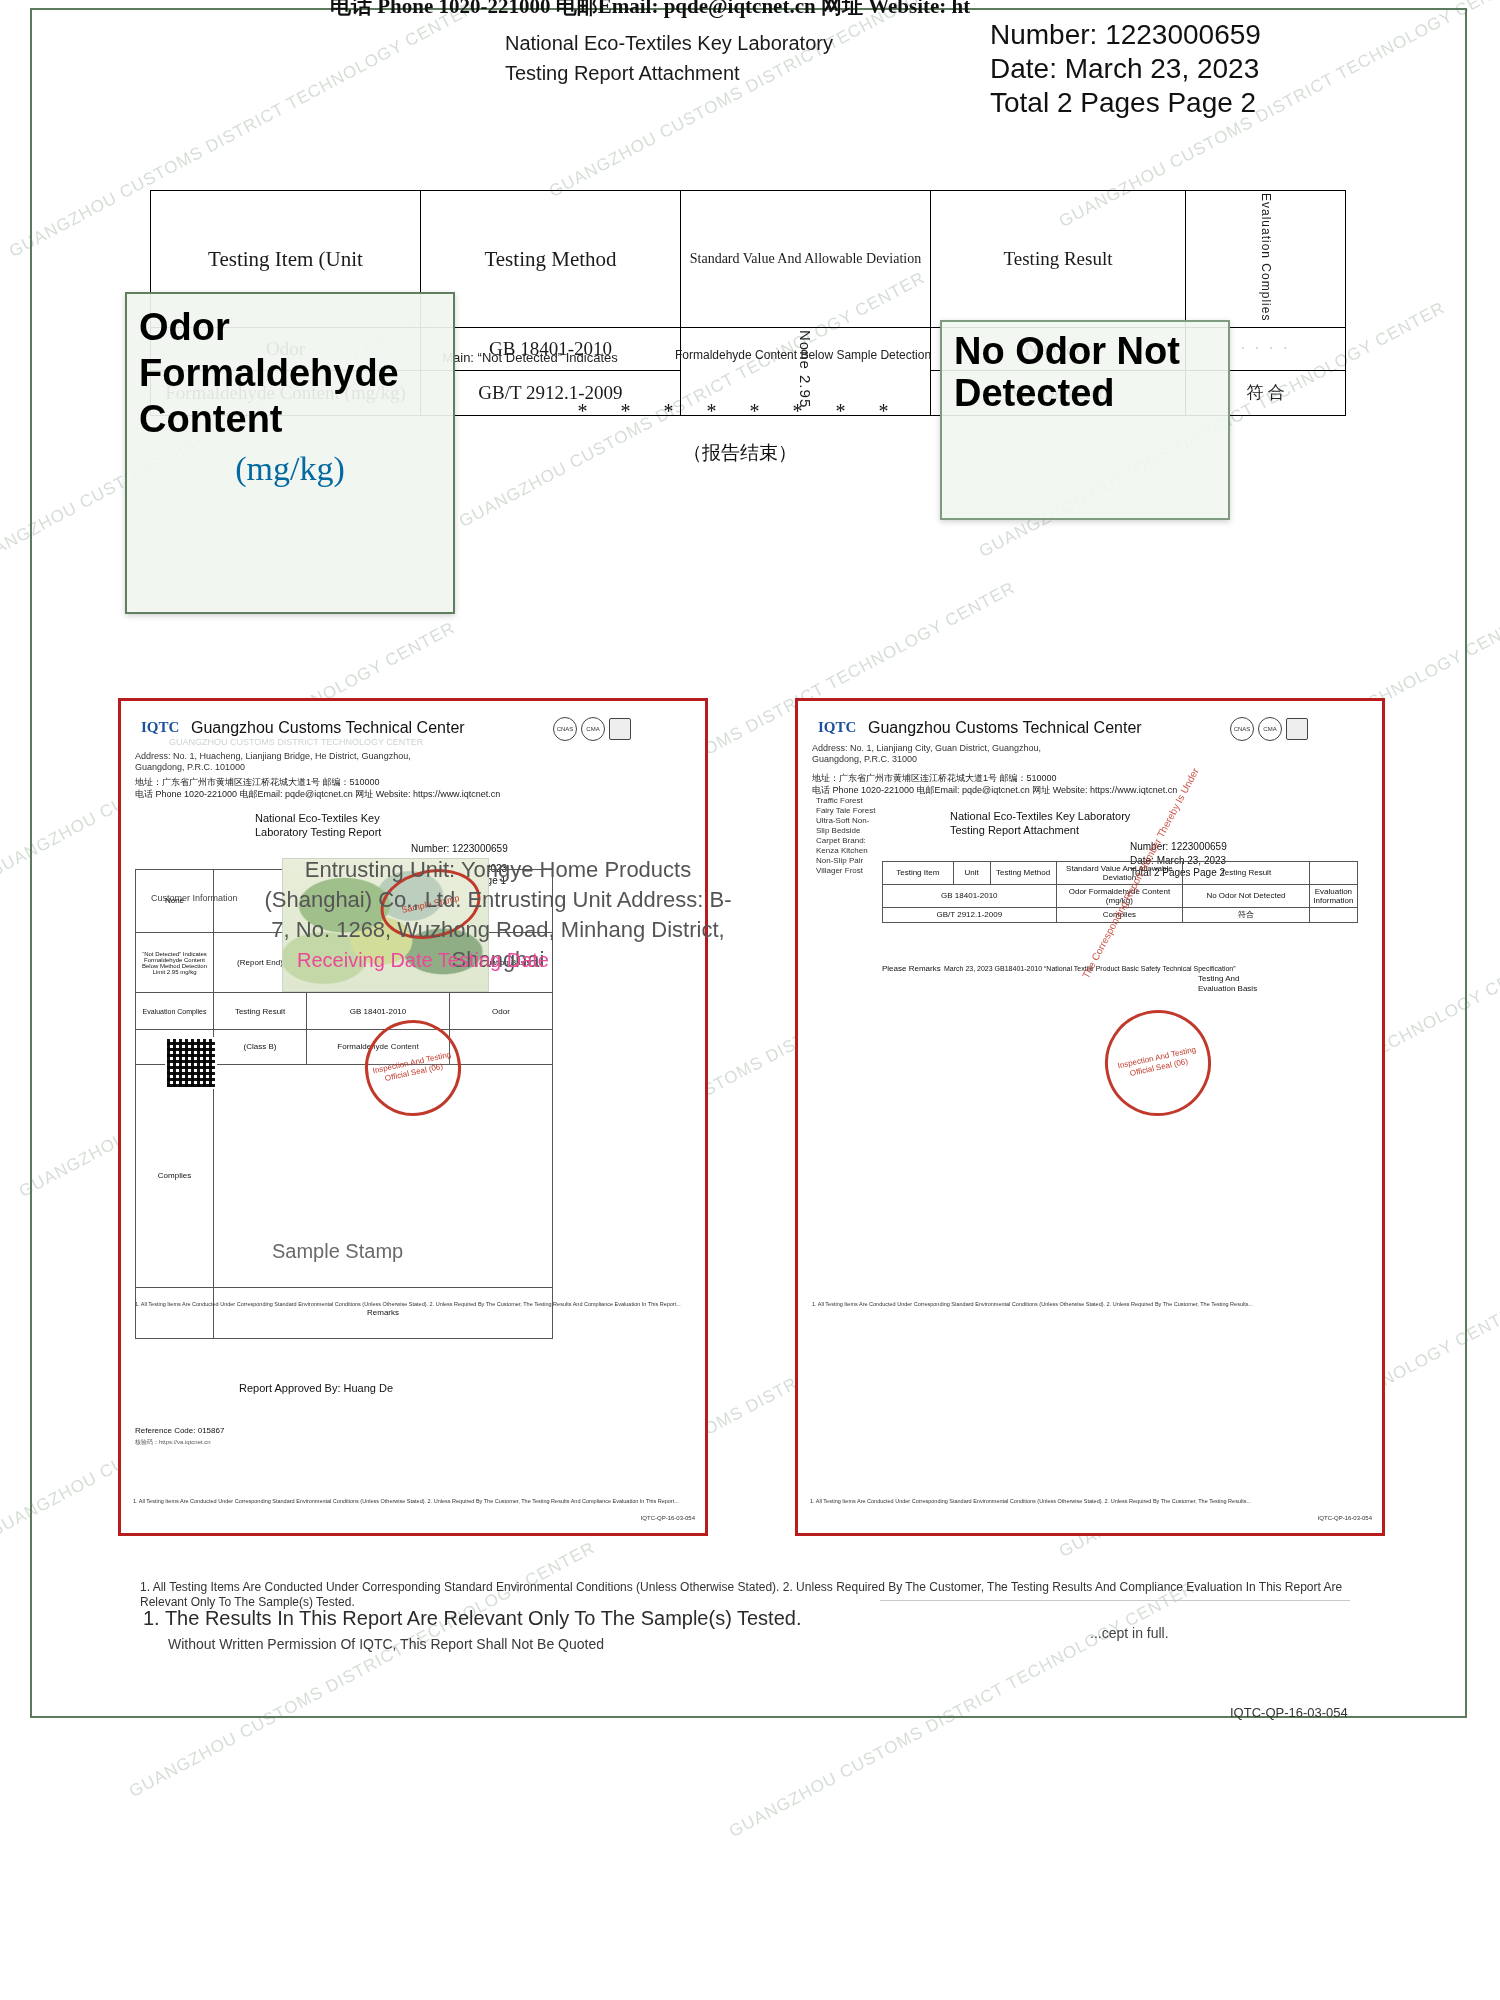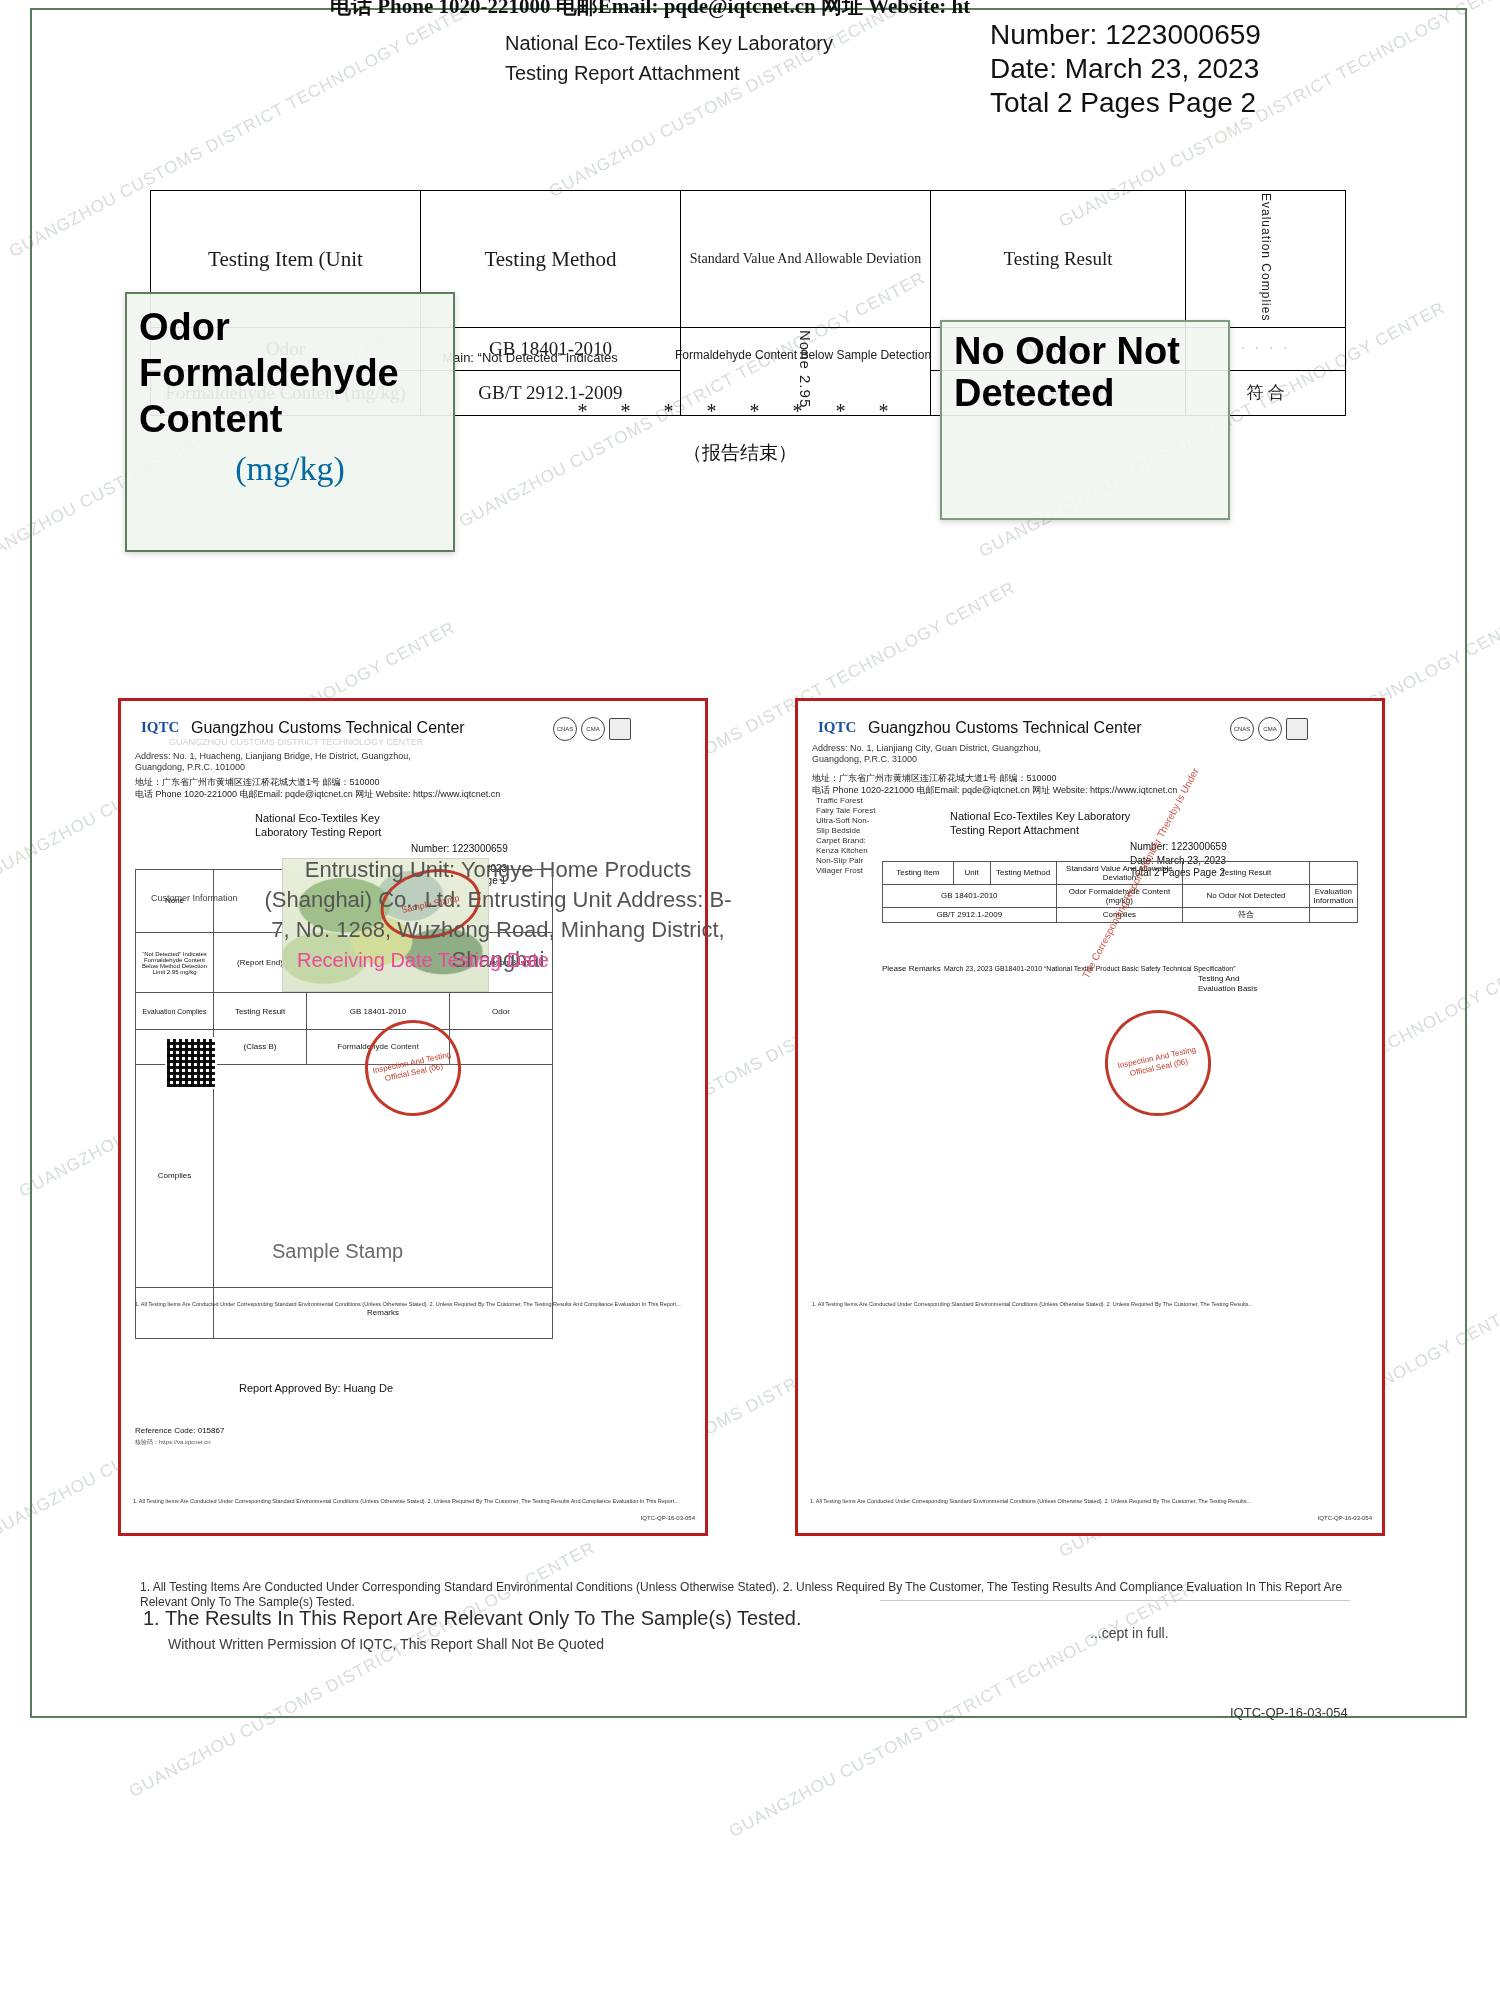--- a/index.html
+++ b/index.html
@@ -86,21 +86,21 @@
   }
   
   .callout{
     position:absolute;
     border:2px solid #5f7f5f;
     background:rgba(240,245,240,0.92);
     box-shadow:0 2px 6px rgba(0,0,0,.18);
     box-sizing:border-box;
   }
   .callout-left{
-    left:125px;top:292px;width:330px;height:260px;
+    left:125px;top:292px;width:330px;height:322px;
     padding:10px 12px;
   }
   .callout-left .t1{
     font-size:38px;font-weight:bold;line-height:46px;color:#000;
     font-family:"Liberation Sans",sans-serif;
   }
   .callout-left .t2{
     font-size:34px;text-align:center;margin-top:8px;color:#0369a1;
     font-family:"Liberation Serif",serif;
   }

